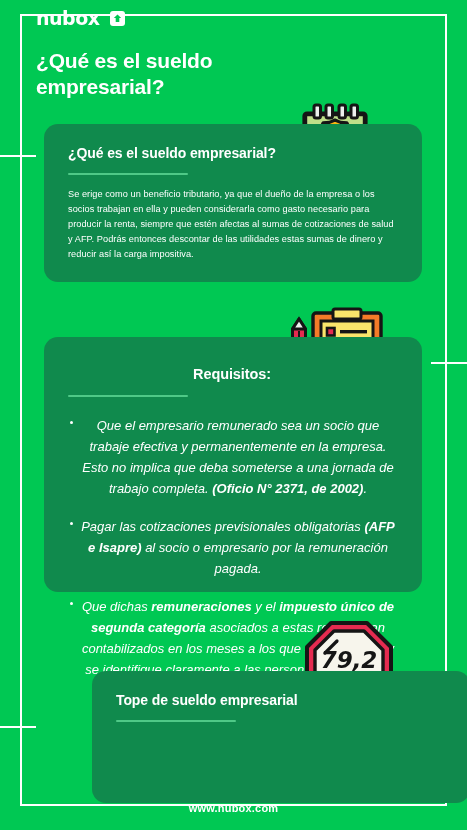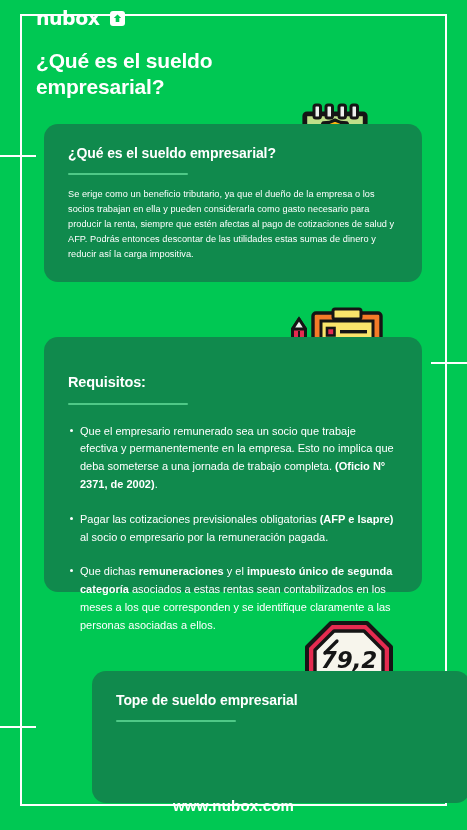--- a/index.html
+++ b/index.html
@@ -92,43 +92,43 @@
     letter-spacing:0.05px;
   }
   .card-body b{font-weight:400;}
 
   
   .bullets{margin:0;padding:0;list-style:none;}
   .bullets li{
     position:relative;
     padding-left:12px;
     margin-bottom:17px;
-    color:#ffffff;font-size:11px;line-height:1.62;
+    color:#ffffff;font-size:13px;line-height:1.62;font-style:italic;
   }
   .bullets li:last-child{margin-bottom:0;}
   .bullets li::before{
     content:"";position:absolute;left:2px;top:6px;
     width:3px;height:3px;border-radius:50%;background:#ffffff;
   }
   .bullets b{font-weight:700;}
-  .card-2 .card-inner{padding:36px 26px 16px 24px;}
+  .card-2 .card-inner{padding:28px 26px 16px 24px;text-align:center;}
   .card-2 .bullets{margin-top:18px;}
 
   
   .icon-wrap{position:absolute;font-style:italic;}
   .icon-calendar{left:292px;top:100px;}
   .icon-clipboard{left:287px;top:305px;}
   .icon-stop{left:303px;top:619px;}
   .icon-wrap svg{display:block;}
 
   
   .footer-url{
     position:absolute;left:0;right:0;bottom:16px;
     text-align:center;
-    color:#ffffff;font-size:15px;font-weight:700;
+    color:#ffffff;font-size:11px;font-weight:700;
     letter-spacing:0.2px;
   }
 </style>
 </head>
 <body>
 
 <div class="infographic">
 
   <div class="frame">
     <div class="frame-gap-top"></div>
@@ -168,21 +168,21 @@
         <text x="0" y="5.5" text-anchor="middle" font-family="DejaVu Serif, serif" font-size="19" font-weight="bold" fill="#151515">S</text>
         <line x1="0" y1="-12.5" x2="0" y2="9.5" stroke="#151515" stroke-width="2.6"></line>
       </g>
     </svg>
   </div>
 
   <div class="card card-1">
     <div class="card-inner">
       <h2 class="card-title">¿Qué es el sueldo empresarial?</h2>
       <div class="card-divider"></div>
-      <p class="card-body">Se erige como un <b>beneficio tributario</b>, ya que el dueño de la empresa o los socios trabajan en ella y pueden considerarla como gasto necesario para producir la renta, siempre que estén afectas al <b>pago de cotizaciones de salud</b> y <b>AFP</b>. Podrás entonces descontar de las utilidades estas sumas de dinero y reducir así la carga impositiva.</p>
+      <p class="card-body">Se erige como un <b>beneficio tributario</b>, ya que el dueño de la empresa o los socios trabajan en ella y pueden considerarla como gasto necesario para producir la renta, siempre que estén afectas al <b>sumas de cotizaciones de salud</b> y <b>AFP</b>. Podrás entonces descontar de las utilidades estas sumas de dinero y reducir así la carga impositiva.</p>
     </div>
   </div>
 
   <div class="icon-wrap icon-clipboard">
     <svg width="100" height="88" viewBox="0 0 100 88" aria-hidden="true">
 
       <g>
         <path d="M12 14 L18.5 24 V72 H5.5 V24 Z" fill="#E52B50" stroke="#151515" stroke-width="3"></path>
         <path d="M12 14 L18.5 24 H5.5 Z" fill="#EDF1EE" stroke="#151515" stroke-width="3" stroke-linejoin="round"></path>
         <rect x="5.5" y="72" width="13" height="10" rx="2" fill="#6B7A6B" stroke="#151515" stroke-width="3"></rect>

